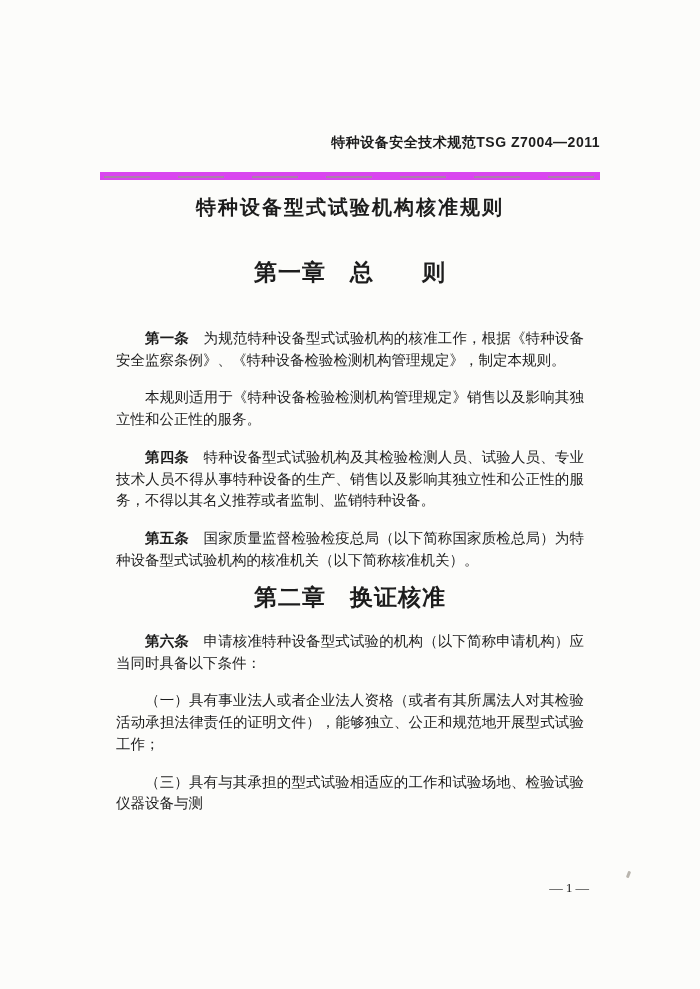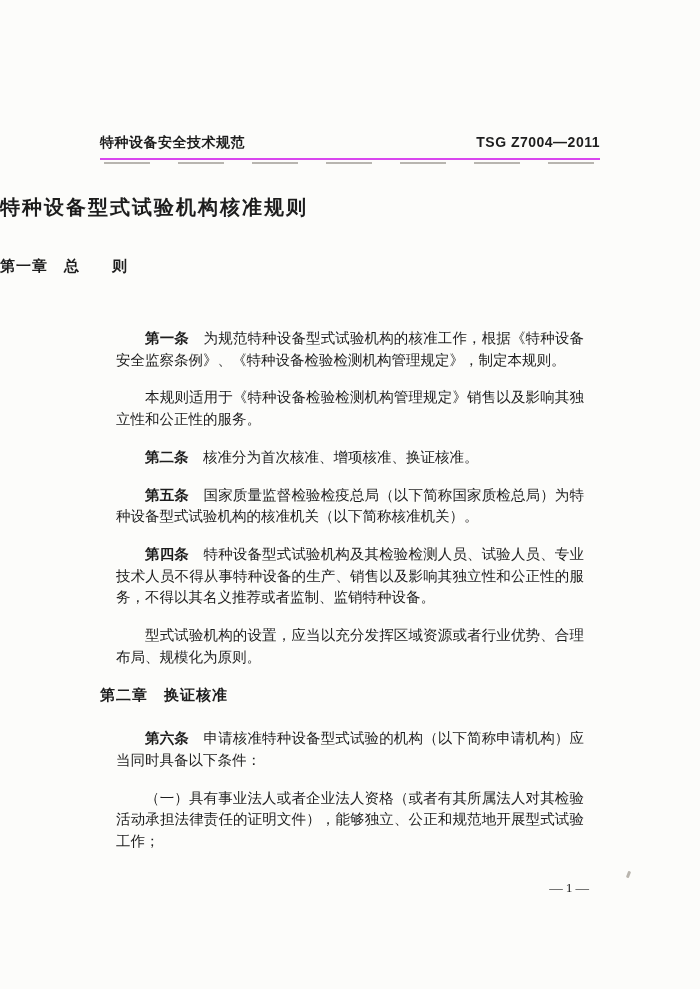--- a/index.html
+++ b/index.html
@@ -18,61 +18,61 @@
     font-family: "Liberation Serif", "DejaVu Serif", serif;
   }
 
   
   .doc-header {
     position: absolute;
     top: 134px;
     left: 100px;
     width: 500px;
     display: flex;
-    justify-content: space-between;
+    justify-content: flex-end;
     align-items: baseline;
     font-family: "Liberation Sans", "DejaVu Sans", sans-serif;
     font-size: 14px;
     font-weight: 700;
     letter-spacing: 0.5px;
-    padding-bottom: 6px;
-    border-bottom: 2px solid #d946ef;
+    padding-bottom: 20px;
+    border-bottom: 8px solid #d946ef;
   }
   .doc-header::after {           
     content: "";
     position: absolute;
     left: 4px;
     right: 0;
     bottom: -6px;
     height: 2px;
     background: repeating-linear-gradient(90deg,
       #9a968f 0 46px, transparent 46px 74px);
     opacity: 0.7;
   }
 
   
   .doc-title {
     position: absolute;
     top: 194px;
     left: 0;
     width: 100%;
     margin: 0;
-    text-align: left;
+    text-align: center;
     font-family: Liberation Sans, sans-serif;
     font-size: 20px;
     font-weight: 700;
     letter-spacing: 2px;
   }
 
   
   .chapter-heading {
     margin: 0;
-    text-align: left;
+    text-align: center;
     font-family: "Liberation Sans", "DejaVu Sans", sans-serif;
-    font-size: 15px;
+    font-size: 23px;
     font-weight: 700;
     letter-spacing: 1px;
   }
   .chapter-heading.ch1 {
     position: absolute;
     top: 257px;
     left: 0;
     width: 100%;
   }
   .chapter-heading.flow {
@@ -132,37 +132,36 @@
   <h1 class="doc-title">特种设备型式试验机构核准规则</h1>
 
   <h2 class="chapter-heading ch1">第一章　总　　则</h2>
 
   <main class="doc-body">
 
     <p class="para"><span class="lead">第一条　</span><span>为规范特种设备型式试验机构的核准工作，根据《特种设备安全监察条例》、《特种设备检验检测机构管理规定》，制定本规则。</span></p>
 
     <p class="para"><span class="lead"></span><span>本规则适用于《特种设备检验检测机构管理规定》销售以及影响其独立性和公正性的服务。</span></p>
 
-    <p class="para"><span class="lead">第二条　</span><span>核准分为首次核准、增项核准、换证核准。</span></p>
 
 
 
+    <p class="para"><span class="lead">第四条　</span><span>特种设备型式试验机构及其检验检测人员、试验人员、专业技术人员不得从事特种设备的生产、销售以及影响其独立性和公正性的服务，不得以其名义推荐或者监制、监销特种设备。</span></p>
+
     <p class="para"><span class="lead">第五条　</span><span>国家质量监督检验检疫总局（以下简称国家质检总局）为特种设备型式试验机构的核准机关（以下简称核准机关）。</span></p>
 
-    <p class="para"><span class="lead">第四条　</span><span>特种设备型式试验机构及其检验检测人员、试验人员、专业技术人员不得从事特种设备的生产、销售以及影响其独立性和公正性的服务，不得以其名义推荐或者监制、监销特种设备。</span></p>
-
-    <p class="para"><span class="lead"></span><span>型式试验机构的设置，应当以充分发挥区域资源或者行业优势、合理布局、规模化为原则。</span></p>
 
     <h2 class="chapter-heading flow">第二章　换证核准</h2>
 
     <p class="para"><span class="lead">第六条　</span><span>申请核准特种设备型式试验的机构（以下简称申请机构）应当同时具备以下条件：</span></p>
 
     <p class="para"><span class="lead"></span><span>（一）具有事业法人或者企业法人资格（或者有其所属法人对其检验活动承担法律责任的证明文件），能够独立、公正和规范地开展型式试验工作；</span></p>
 
 
+    <p class="para"><span class="lead"></span><span>（三）具有与其承担的型式试验相适应的工作和试验场地、检验试验仪器设备与测</span></p>
 
   </main>
 
   <div class="page-number">—1—</div>
 
   <div class="scan-artifact"></div>
 
 </div>
 
 </body></html>

